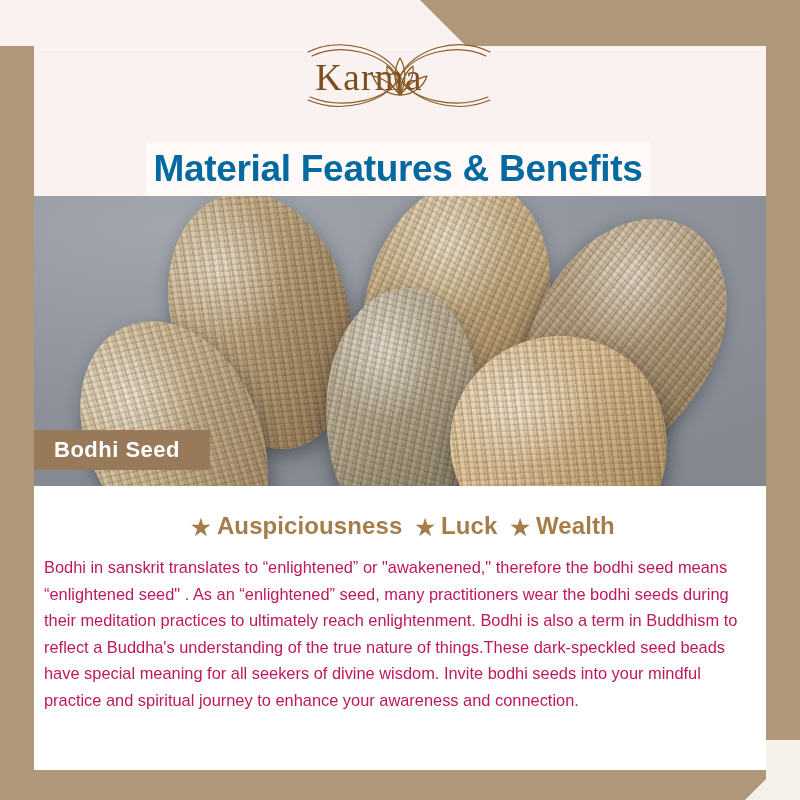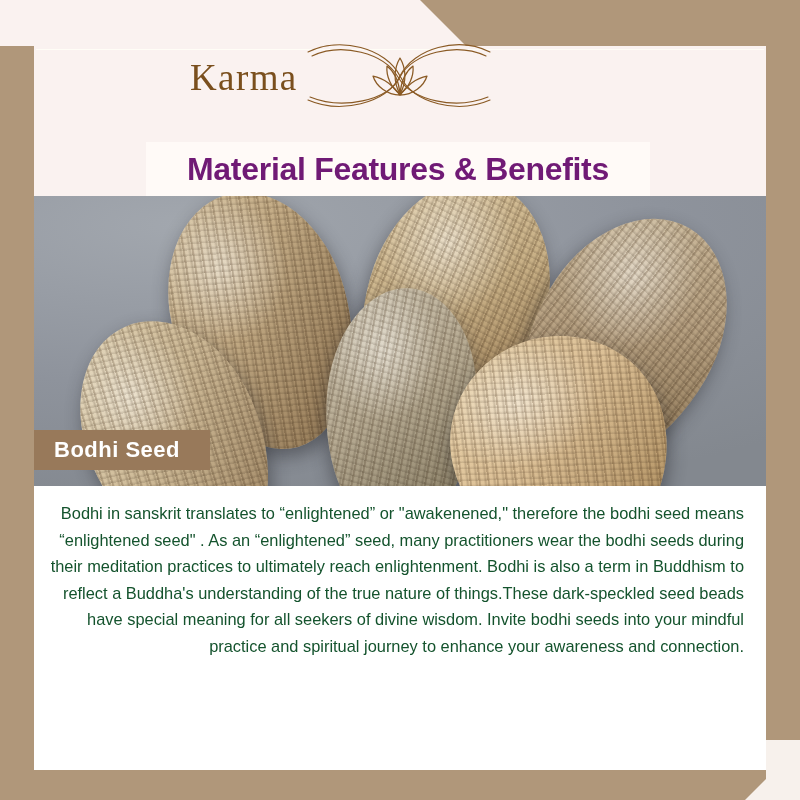--- a/index.html
+++ b/index.html
@@ -63,20 +63,21 @@
     align-items: center;
     justify-content: center;
     pointer-events: none;
   }
   .brand-inner {
     position: relative;
     width: 420px;
     height: 78px;
     display: flex;
     align-items: center;
+    justify-content: center;
   }
   .brand-swoosh {
     position: absolute;
     left: 0;
     top: 0;
     width: 420px;
     height: 78px;
   }
   .brand-word {
     position: relative;
@@ -107,23 +108,23 @@
     width: 504px;
     height: 54px;
     background: #fffaf7;
     display: flex;
     align-items: center;
     justify-content: center;
   }
   .banner-title {
     font-family: "Liberation Sans", sans-serif;
     font-weight: bold;
-    font-size: 32px;
+    font-size: 37px;
     letter-spacing: -0.3px;
-    color: #701a75;
+    color: #0369a1;
     white-space: nowrap;
   }
 
   
   .photo {
     position: absolute;
     left: 34px;
     top: 196px;
     width: 732px;
     height: 290px;
@@ -230,22 +231,22 @@
     vertical-align: -1px;
     margin: 0 6px;
     color: #a67c4a;
   }
 
   .body-copy {
     margin: 14px 22px 0 10px;
     font-family: "Liberation Sans", sans-serif;
     font-size: 16.4px;
     line-height: 1.62;
-    color: #14532d;
-    text-align: right;
+    color: #be185d;
+    text-align: left;
   }
 
   
   .bottom-sliver {
     position: absolute;
     left: 766px;
     top: 740px;
     width: 34px;
     height: 60px;
     background: #f7f1ec;
@@ -301,16 +302,21 @@
     <div class="seed s4"></div>
     <div class="seed s5"></div>
     <div class="seed s6"></div>
   </div>
 
   <div class="seed-label">
     <span class="seed-label-text">Bodhi  Seed</span>
   </div>
 
   <div class="panel">
+    <div class="benefits">
+      <span class="star">★</span><span>Auspiciousness</span>
+      <span class="star">★</span><span>Luck</span>
+      <span class="star">★</span><span>Wealth</span>
+    </div>
     <p class="body-copy">Bodhi in sanskrit translates to “enlightened” or "awakenened," therefore the bodhi seed means “enlightened seed" . As an “enlightened” seed, many practitioners wear the bodhi seeds during their meditation practices to ultimately reach enlightenment. Bodhi is also a term in Buddhism to reflect a Buddha's understanding of the true nature of things.These dark-speckled seed beads have special meaning for all seekers of divine wisdom. Invite bodhi seeds into your mindful practice and spiritual journey to enhance your awareness and connection.</p>
   </div>
 
 </div>
 
 </body></html>

